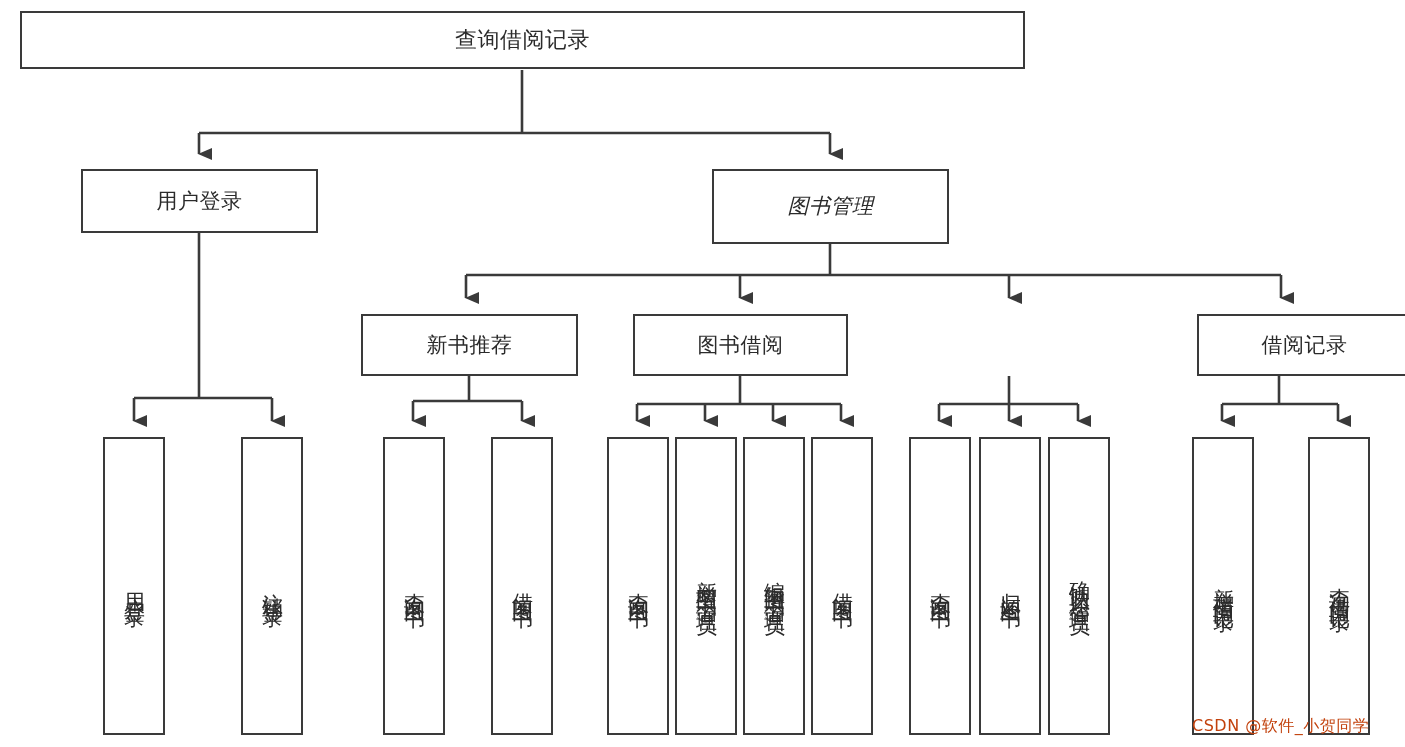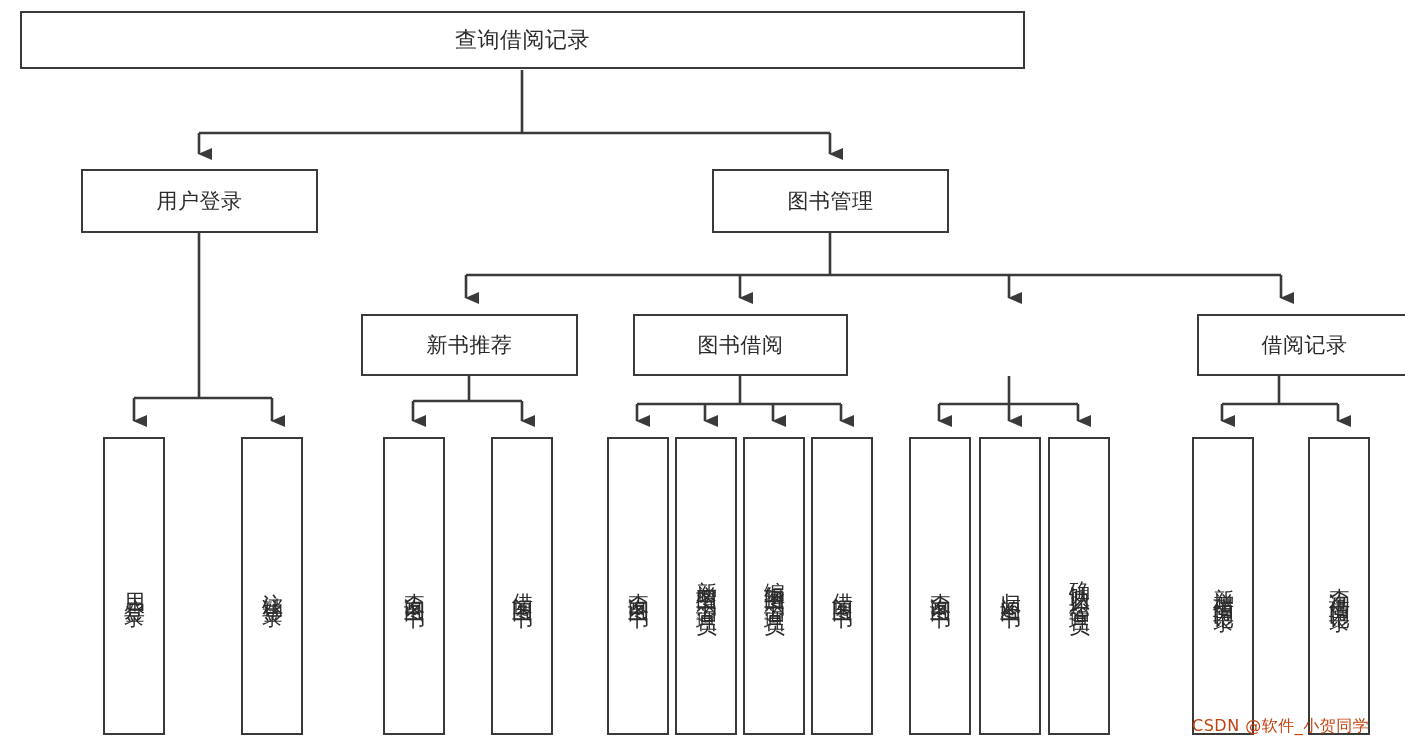--- a/index.html
+++ b/index.html
@@ -124,21 +124,21 @@
     </g>
   </svg>
 
   <div class="node root horiz" style="left:20px; top:11px; width:1005px; height:58px;">
     <span class="lbl">查询借阅记录</span>
   </div>
 
   <div class="node horiz" style="left:81px; top:169px; width:237px; height:64px;">
     <span class="lbl">用户登录</span>
   </div>
-  <div class="node horiz" style="left:712px; top:169px; width:237px; height:64px;">
+  <div class="node horiz" style="left:712px; top:169px; width:237px; height:75px;font-style:italic;">
     <span class="lbl">图书管理</span>
   </div>
 
   <div class="node horiz" style="left:633px; top:314px; width:215px; height:62px;">
     <span class="lbl">图书借阅</span>
   </div>
   <div class="node horiz" style="left:361px; top:314px; width:217px; height:62px;">
     <span class="lbl">新书推荐</span>
   </div>
   <div class="node horiz" style="left:1197px; top:314px; width:215px; height:62px;">

